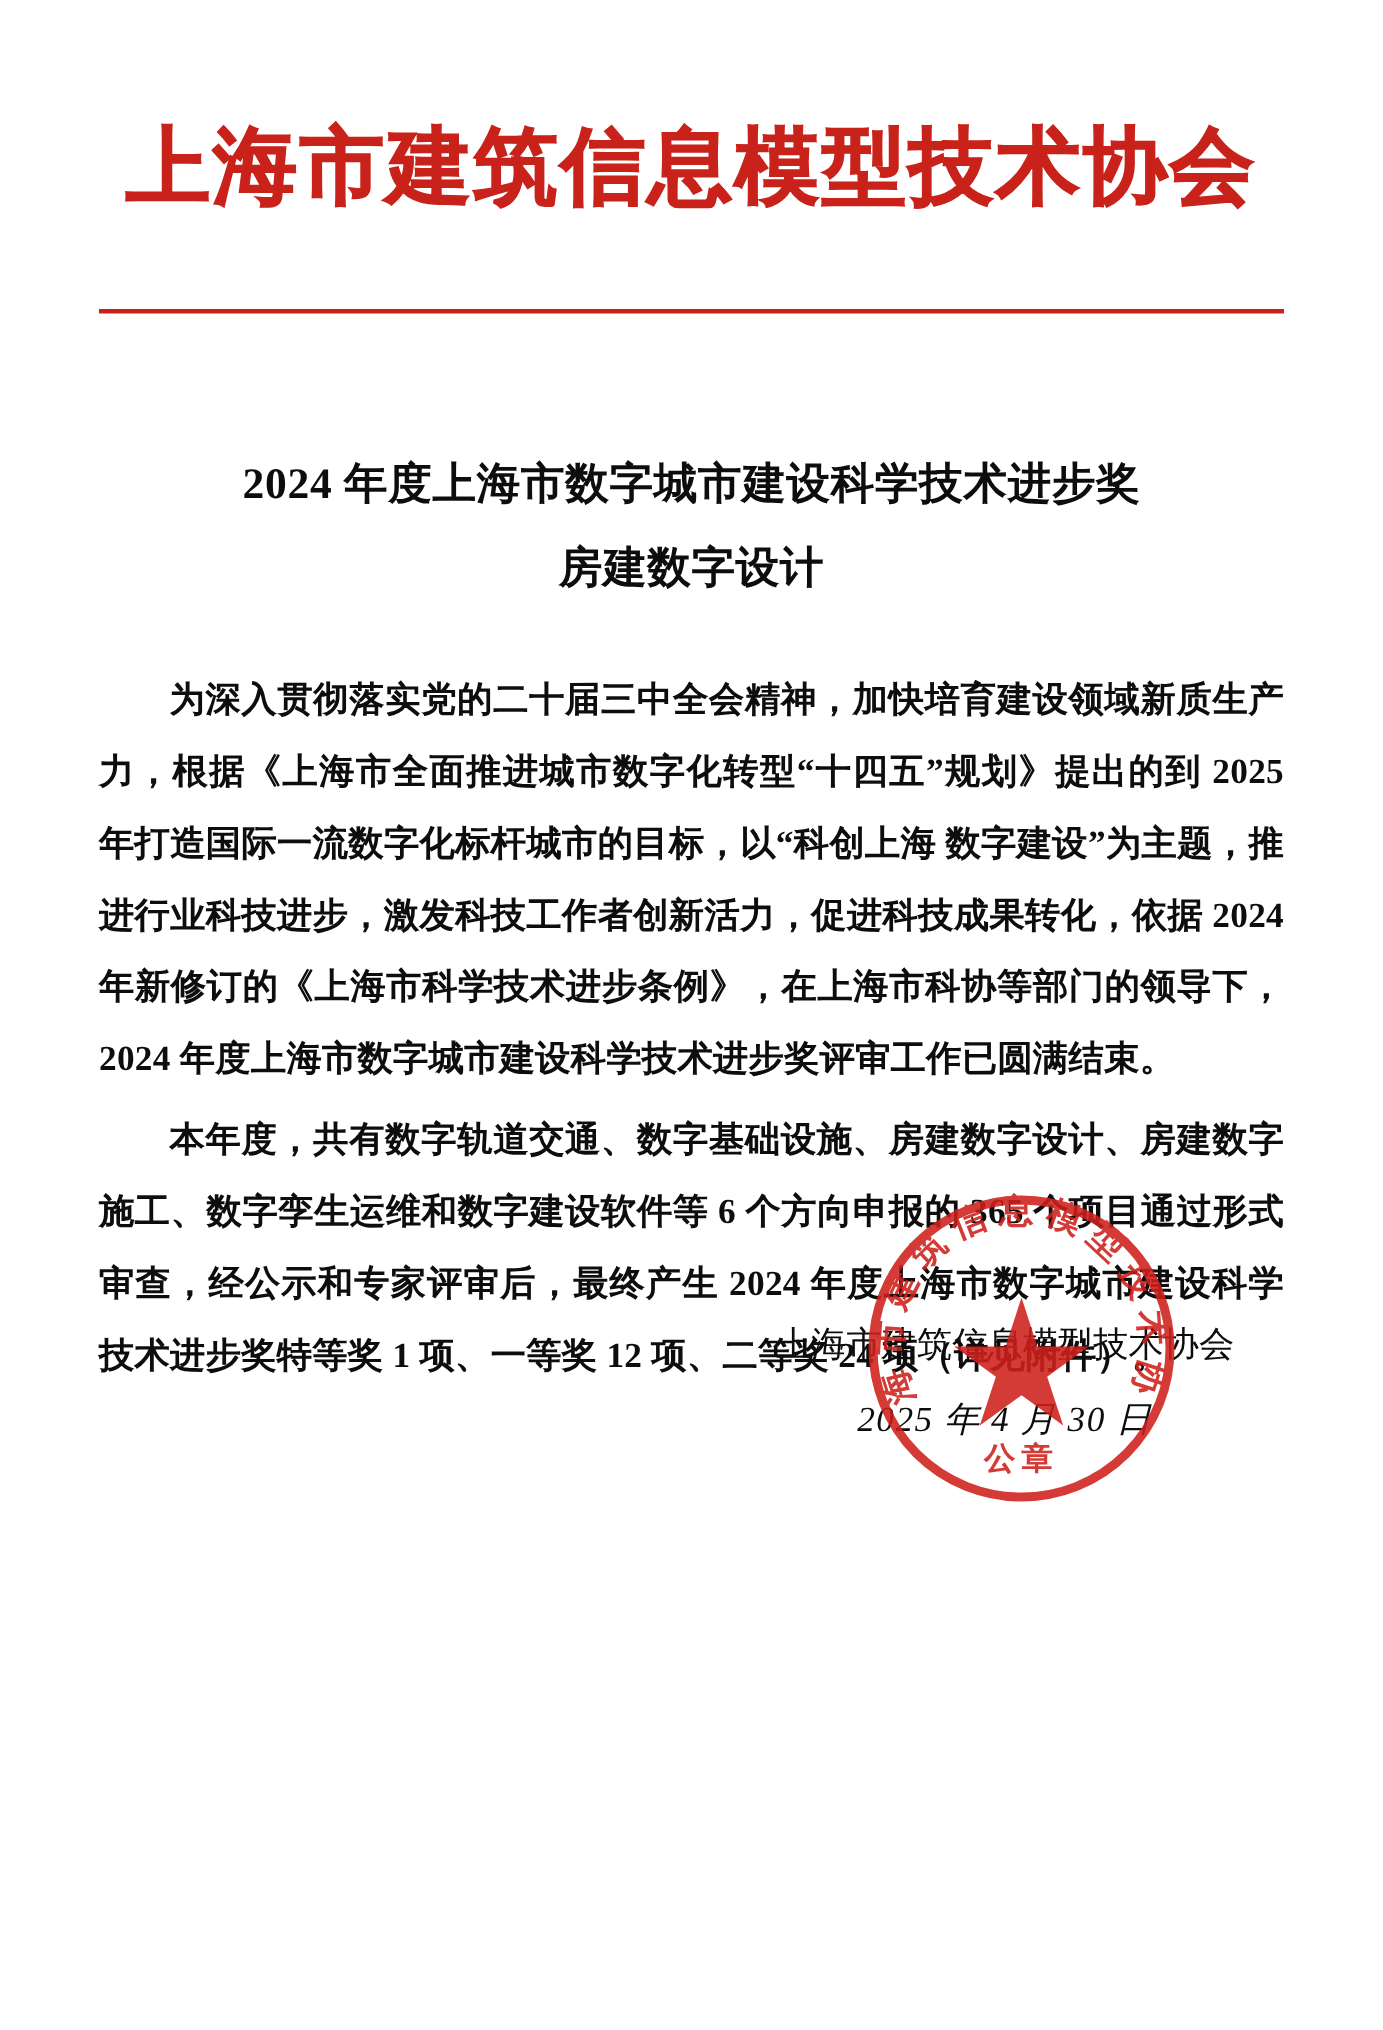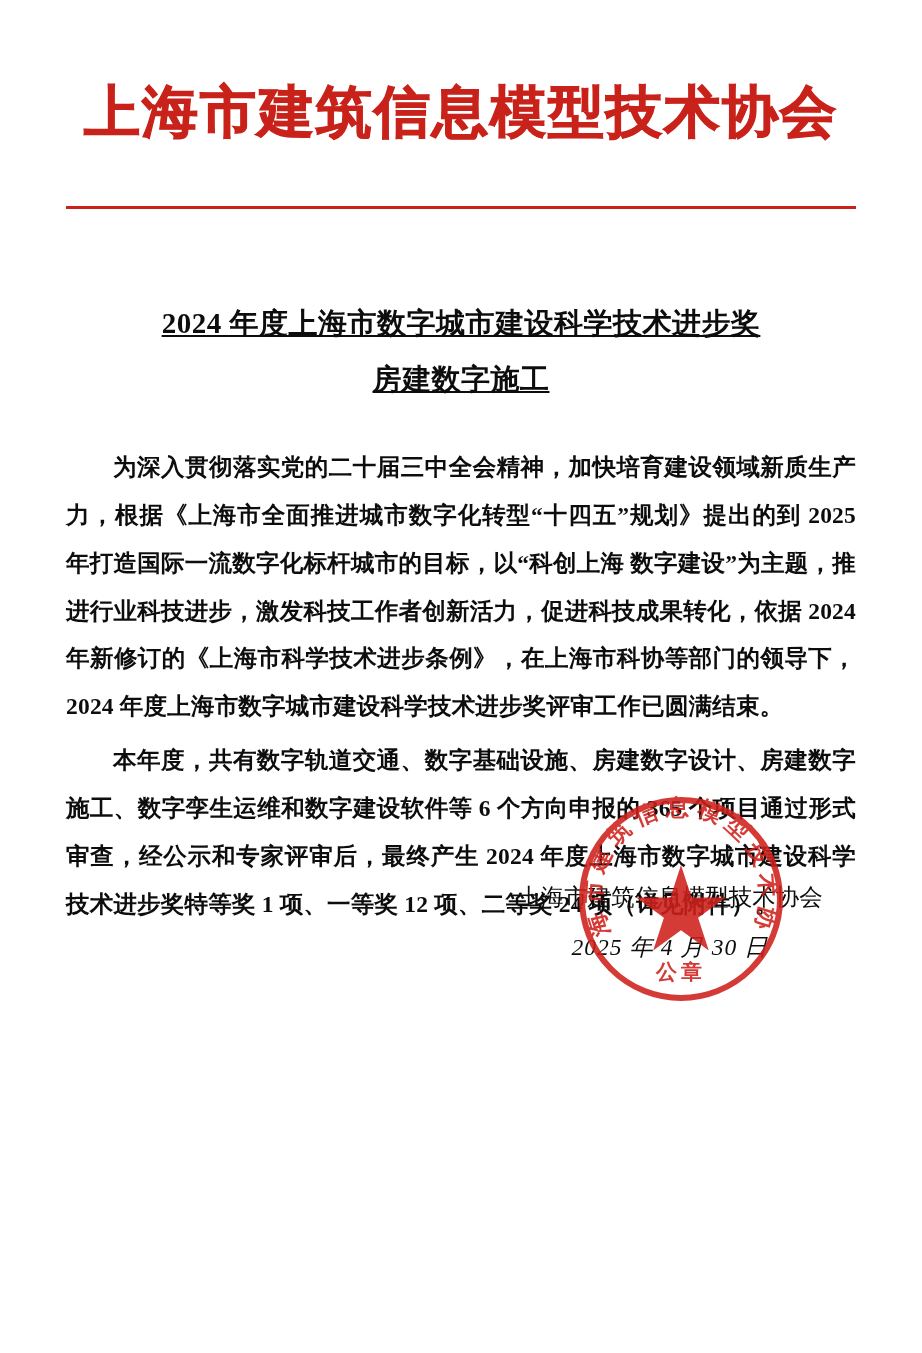--- a/index.html
+++ b/index.html
@@ -48,21 +48,20 @@
   .doc-title {
     margin-top: 86px;
     text-align: center;
     font-size: 29px;
     font-weight: bold;
     line-height: 1.95;
     letter-spacing: 0.5px;
   }
   .doc-title-line {
     display: block;
-    text-decoration: underline;
   }
 
   
   .body-copy {
     margin-top: 36px;
     font-size: 23.5px;
     line-height: 2.04;
     text-align: justify;
     text-justify: inter-ideograph;
     letter-spacing: 0.2px;
@@ -111,21 +110,21 @@
 
 <div class="page">
 
   <div class="letterhead">
     <div class="letterhead-title">上海市建筑信息模型技术协会</div>
     <div class="letterhead-rule"></div>
   </div>
 
   <div class="doc-title">
     <span class="doc-title-line">2024 年度上海市数字城市建设科学技术进步奖</span>
-    <span class="doc-title-line">房建数字施工</span>
+    <span class="doc-title-line">房建数字设计</span>
   </div>
 
   <div class="body-copy">
     <p>为深入贯彻落实党的二十届三中全会精神，加快培育建设领域新质生产力，根据《上海市全面推进城市数字化转型“十四五”规划》提出的到 2025 年打造国际一流数字化标杆城市的目标，以“科创上海 数字建设”为主题，推进行业科技进步，激发科技工作者创新活力，促进科技成果转化，依据 2024 年新修订的《上海市科学技术进步条例》，在上海市科协等部门的领导下，2024 年度上海市数字城市建设科学技术进步奖评审工作已圆满结束。</p>
     <p>本年度，共有数字轨道交通、数字基础设施、房建数字设计、房建数字施工、数字孪生运维和数字建设软件等 6 个方向申报的 365 个项目通过形式审查，经公示和专家评审后，最终产生 2024 年度上海市数字城市建设科学技术进步奖特等奖 1 项、一等奖 12 项、二等奖 24 项（详见附件）。</p>
   </div>
 
   <div class="signature">
     <span class="sig-line">上海市建筑信息模型技术协会</span>
     <span class="sig-line sig-date">2025 年 4 月 30 日</span>

